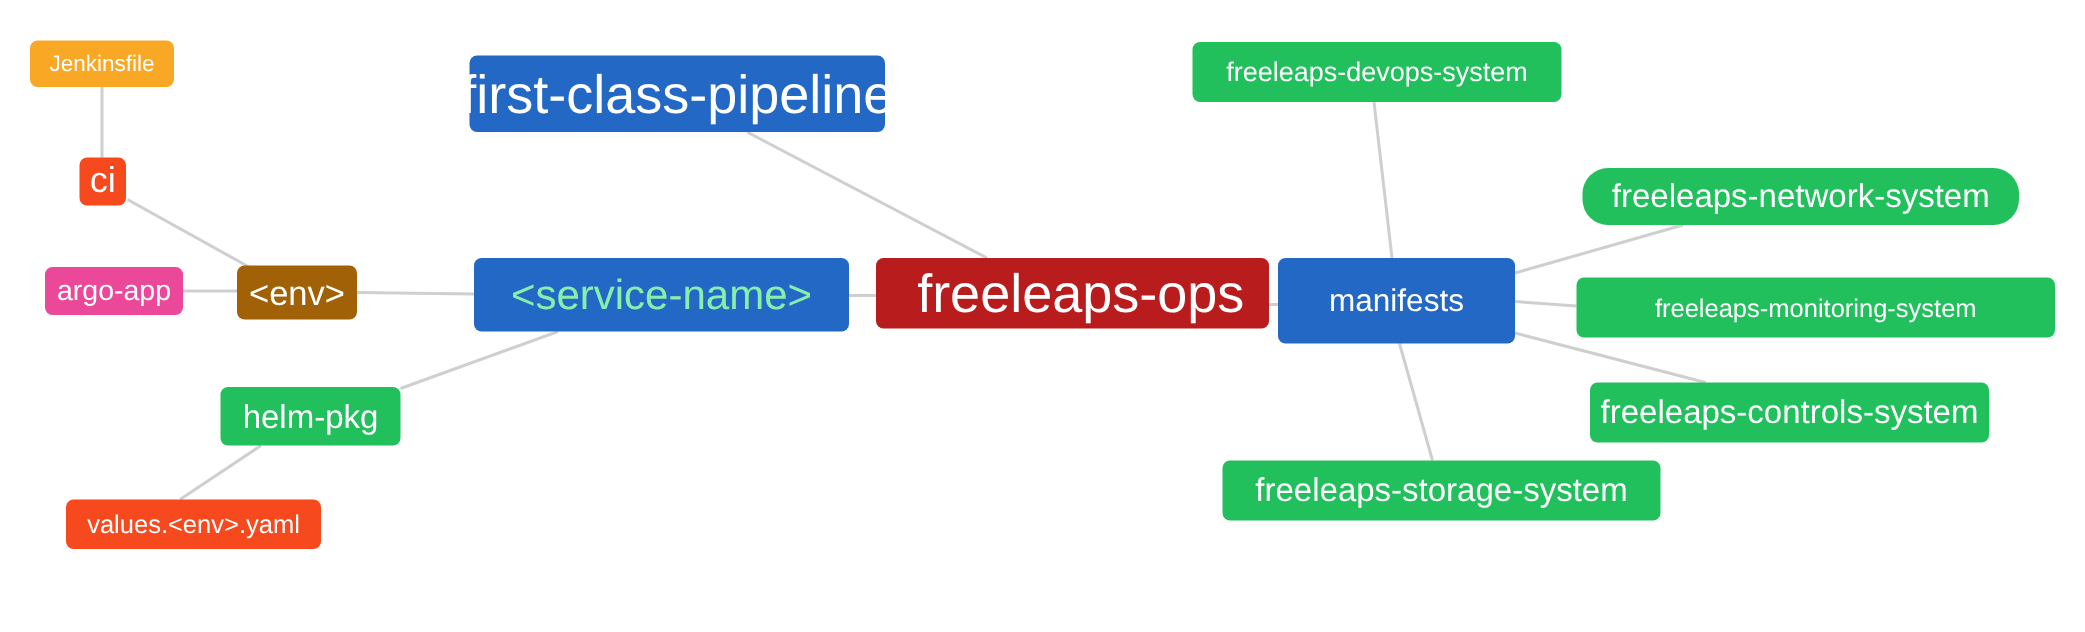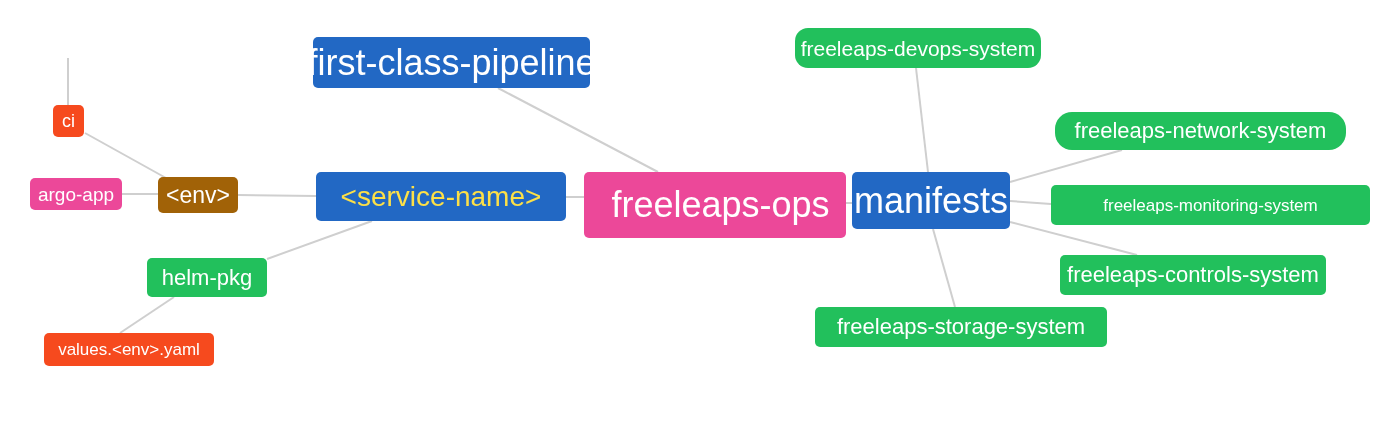--- a/index.html
+++ b/index.html
@@ -48,27 +48,28 @@
       <line x1="120" y1="333" x2="174" y2="297" stroke="#cfcfcf" stroke-width="2"></line>
       <line x1="498" y1="88" x2="658" y2="172" stroke="#cfcfcf" stroke-width="2"></line>
       <line x1="566" y1="197" x2="584" y2="197" stroke="#cfcfcf" stroke-width="2"></line>
       <line x1="846" y1="203" x2="852" y2="203" stroke="#cfcfcf" stroke-width="2"></line>
       <line x1="928" y1="172" x2="916" y2="68" stroke="#cfcfcf" stroke-width="2"></line>
       <line x1="1010" y1="182" x2="1122" y2="150" stroke="#cfcfcf" stroke-width="2"></line>
       <line x1="1010" y1="201" x2="1051" y2="204" stroke="#cfcfcf" stroke-width="2"></line>
       <line x1="1010" y1="222" x2="1137" y2="255" stroke="#cfcfcf" stroke-width="2"></line>
       <line x1="933" y1="229" x2="955" y2="307" stroke="#cfcfcf" stroke-width="2"></line>
     </svg>
-    <div class="node" style="left: 53px; top: 105px; width: 31px; height: 32px; font-size: 18px; background: rgb(246, 74, 30); color: rgb(255, 255, 255);">ci</div>
+<div class="node" style="left: 20px; top: 27px; width: 96px; height: 31px; font-size: 15px; background: rgb(249, 168, 38); color: rgb(255, 255, 255);">Jenkinsfile</div>
+    <div class="node" style="left: 53px; top: 105px; width: 31px; height: 32px; font-size: 24px; background: rgb(246, 74, 30); color: rgb(255, 255, 255);">ci</div>
     <div class="node" style="left: 30px; top: 178px; width: 92px; height: 32px; font-size: 19px; background: #ec4899; color: rgb(255, 255, 255);">argo-app</div>
     <div class="node" style="left: 158px; top: 177px; width: 80px; height: 36px; font-size: 23px; background: #a16207; color: rgb(255, 255, 255);">&lt;env&gt;</div>
     <div class="node" style="left: 313px; top: 37px; width: 277px; height: 51px; font-size: 36px; background: rgb(34, 104, 196); color: rgb(255, 255, 255);">first-class-pipeline</div>
-    <div class="node" style="left: 316px; top: 172px; width: 250px; height: 49px; font-size: 28px; background: rgb(34, 104, 196); color: #fde047;">&lt;service-name&gt;</div>
-    <div class="node" style="left: 584px; top: 172px; width: 262px; height: 66px; font-size: 36px; background: #ec4899; color: rgb(255, 255, 255); padding-left: 11px;">freeleaps-ops</div>
-    <div class="node" style="left: 852px; top: 172px; width: 158px; height: 57px; font-size: 36px; background: rgb(34, 104, 196); color: rgb(255, 255, 255);">manifests</div>
+    <div class="node" style="left: 316px; top: 172px; width: 250px; height: 49px; font-size: 28px; background: rgb(34, 104, 196); color: #86efac;">&lt;service-name&gt;</div>
+    <div class="node" style="left: 584px; top: 172px; width: 262px; height: 47px; font-size: 36px; background: #b91c1c; color: rgb(255, 255, 255); padding-left: 11px;">freeleaps-ops</div>
+    <div class="node" style="left: 852px; top: 172px; width: 158px; height: 57px; font-size: 21px; background: rgb(34, 104, 196); color: rgb(255, 255, 255);">manifests</div>
     <div class="node" style="left: 147px; top: 258px; width: 120px; height: 39px; font-size: 22px; background: rgb(34, 192, 92); color: rgb(255, 255, 255);">helm-pkg</div>
     <div class="node" style="left: 8px; top: 333px; width: 170px; height: 33px; font-size: 17px; background: rgb(246, 74, 30); color: rgb(255, 255, 255); margin-left: 36px;">values.&lt;env&gt;.yaml</div>
-    <div class="node" style="left: 795px; top: 28px; width: 246px; height: 40px; font-size: 21px; background: rgb(34, 192, 92); color: rgb(255, 255, 255); border-radius: 13px;">freeleaps-devops-system</div>
+    <div class="node" style="left: 795px; top: 28px; width: 246px; height: 40px; font-size: 18px; background: rgb(34, 192, 92); color: rgb(255, 255, 255);">freeleaps-devops-system</div>
     <div class="node" style="left: 1055px; top: 112px; width: 291px; height: 38px; font-size: 22px; background: rgb(34, 192, 92); color: rgb(255, 255, 255); border-radius: 17px;">freeleaps-network-system</div>
     <div class="node" style="left: 1051px; top: 185px; width: 319px; height: 40px; font-size: 17px; background: rgb(34, 192, 92); color: rgb(255, 255, 255);">freeleaps-monitoring-system</div>
     <div class="node" style="left: 1060px; top: 255px; width: 266px; height: 40px; font-size: 22px; background: rgb(34, 192, 92); color: rgb(255, 255, 255);">freeleaps-controls-system</div>
     <div class="node" style="left: 815px; top: 307px; width: 292px; height: 40px; font-size: 22px; background: rgb(34, 192, 92); color: rgb(255, 255, 255);">freeleaps-storage-system</div>
   </div>
 
 </body></html>

